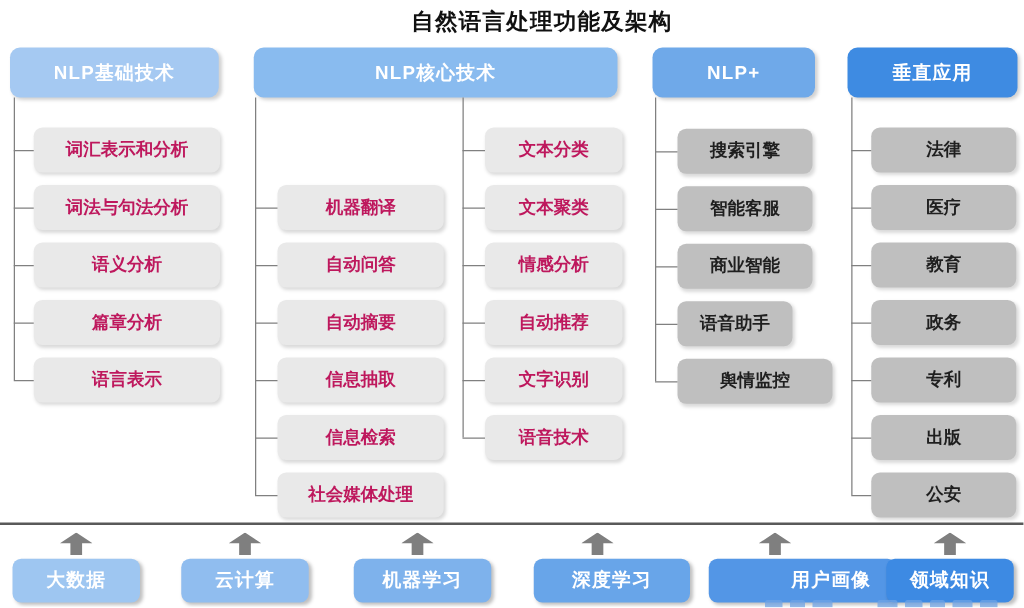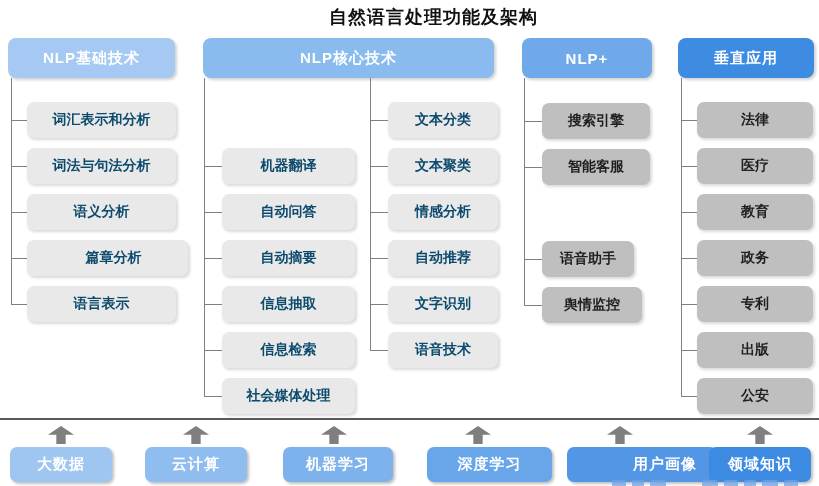--- a/index.html
+++ b/index.html
@@ -20,21 +20,21 @@
   .hdr1{left:8px;width:167px;background:#A5C9F2;}
   .hdr2{left:203px;width:291px;background:#89BBEF;}
   .hdr3{left:522px;width:130px;background:#6FA9E9;}
   .hdr4{left:678px;width:136px;background:#3E8BE2;}
   .box{
     position:absolute;height:36px;border-radius:7px;
     display:flex;align-items:center;justify-content:center;
     font-size:14px;font-weight:600;
     box-shadow:1.5px 2px 3px rgba(0,0,0,0.15);
   }
-  .light{background:#E9E9E9;color:#0c4a6e;}
+  .light{background:#E9E9E9;color:#be185d;}
   .dark{background:#BFBFBF;color:#1F1F1F;}
   
   .box::before{content:"";position:absolute;top:50%;height:1px;background:#808080;}
   .t16::before{left:-16px;width:16px;}
   .t18::before{left:-18px;width:18px;}
   .vline{position:absolute;width:1px;background:#808080;}
   .sep{position:absolute;left:0;top:418px;width:819px;height:2px;background:#595959;}
   .arrow{
     position:absolute;top:426px;width:26px;height:18px;background:#7F7F7F;
     clip-path:polygon(50% 0,100% 48%,68% 48%,68% 100%,32% 100%,32% 48%,0 48%);
@@ -65,41 +65,42 @@
 
   <div class="vline" style="left:11px;top:78px;height:226px;"></div>
   <div class="vline" style="left:204px;top:78px;height:318px;"></div>
   <div class="vline" style="left:370px;top:78px;height:272px;"></div>
   <div class="vline" style="left:524px;top:78px;height:227px;"></div>
   <div class="vline" style="left:681px;top:78px;height:318px;"></div>
 
   <div class="box light t16" style="left:27px;top:102px;width:149px;">词汇表示和分析</div>
   <div class="box light t16" style="left:27px;top:148px;width:149px;">词法与句法分析</div>
   <div class="box light t16" style="left:27px;top:194px;width:149px;">语义分析</div>
-  <div class="box light t16" style="left:27px;top:240px;width:149px;padding-left:12px;">篇章分析</div>
+  <div class="box light t16" style="left:27px;top:240px;width:149px;">篇章分析</div>
   <div class="box light t16" style="left:27px;top:286px;width:149px;">语言表示</div>
 
   <div class="box light t18" style="left:222px;top:148px;width:133px;">机器翻译</div>
   <div class="box light t18" style="left:222px;top:194px;width:133px;">自动问答</div>
   <div class="box light t18" style="left:222px;top:240px;width:133px;">自动摘要</div>
   <div class="box light t18" style="left:222px;top:286px;width:133px;">信息抽取</div>
   <div class="box light t18" style="left:222px;top:332px;width:133px;">信息检索</div>
   <div class="box light t18" style="left:222px;top:378px;width:133px;">社会媒体处理</div>
 
   <div class="box light t18" style="left:388px;top:102px;width:110px;text-align:right;">文本分类</div>
   <div class="box light t18" style="left:388px;top:148px;width:110px;">文本聚类</div>
   <div class="box light t18" style="left:388px;top:194px;width:110px;">情感分析</div>
   <div class="box light t18" style="left:388px;top:240px;width:110px;">自动推荐</div>
   <div class="box light t18" style="left:388px;top:286px;width:110px;">文字识别</div>
   <div class="box light t18" style="left:388px;top:332px;width:110px;">语音技术</div>
 
   <div class="box dark t18" style="left:542px;top:103px;width:108px;">搜索引擎</div>
   <div class="box dark t18" style="left:542px;top:149px;width:108px;">智能客服</div>
+  <div class="box dark t18" style="left:542px;top:195px;width:108px;">商业智能</div>
   <div class="box dark t18" style="left:542px;top:241px;width:92px;">语音助手</div>
-  <div class="box dark t18" style="left:542px;top:287px;width:100px;">舆情监控</div>
+  <div class="box dark t18" style="left:542px;top:287px;width:124px;">舆情监控</div>
 
   <div class="box dark t16" style="left:697px;top:102px;width:116px;">法律</div>
   <div class="box dark t16" style="left:697px;top:148px;width:116px;">医疗</div>
   <div class="box dark t16" style="left:697px;top:194px;width:116px;">教育</div>
   <div class="box dark t16" style="left:697px;top:240px;width:116px;">政务</div>
   <div class="box dark t16" style="left:697px;top:286px;width:116px;">专利</div>
   <div class="box dark t16" style="left:697px;top:332px;width:116px;">出版</div>
   <div class="box dark t16" style="left:697px;top:378px;width:116px;">公安</div>
 
   <div class="sep"></div>

